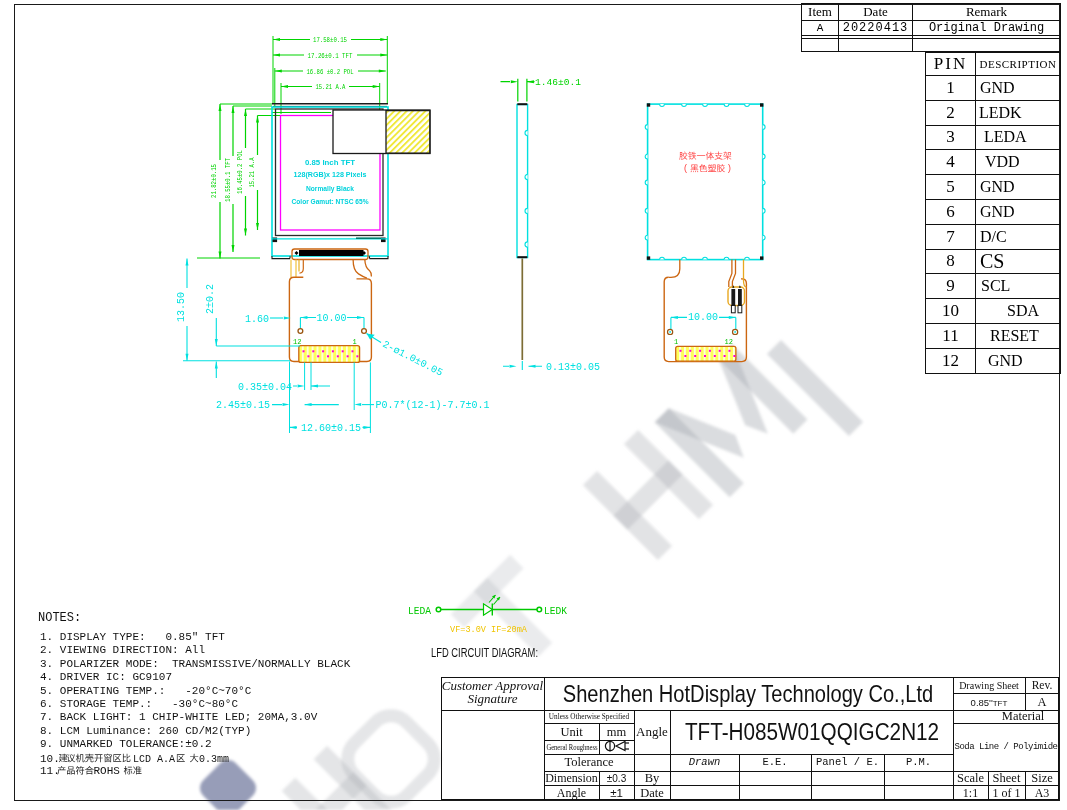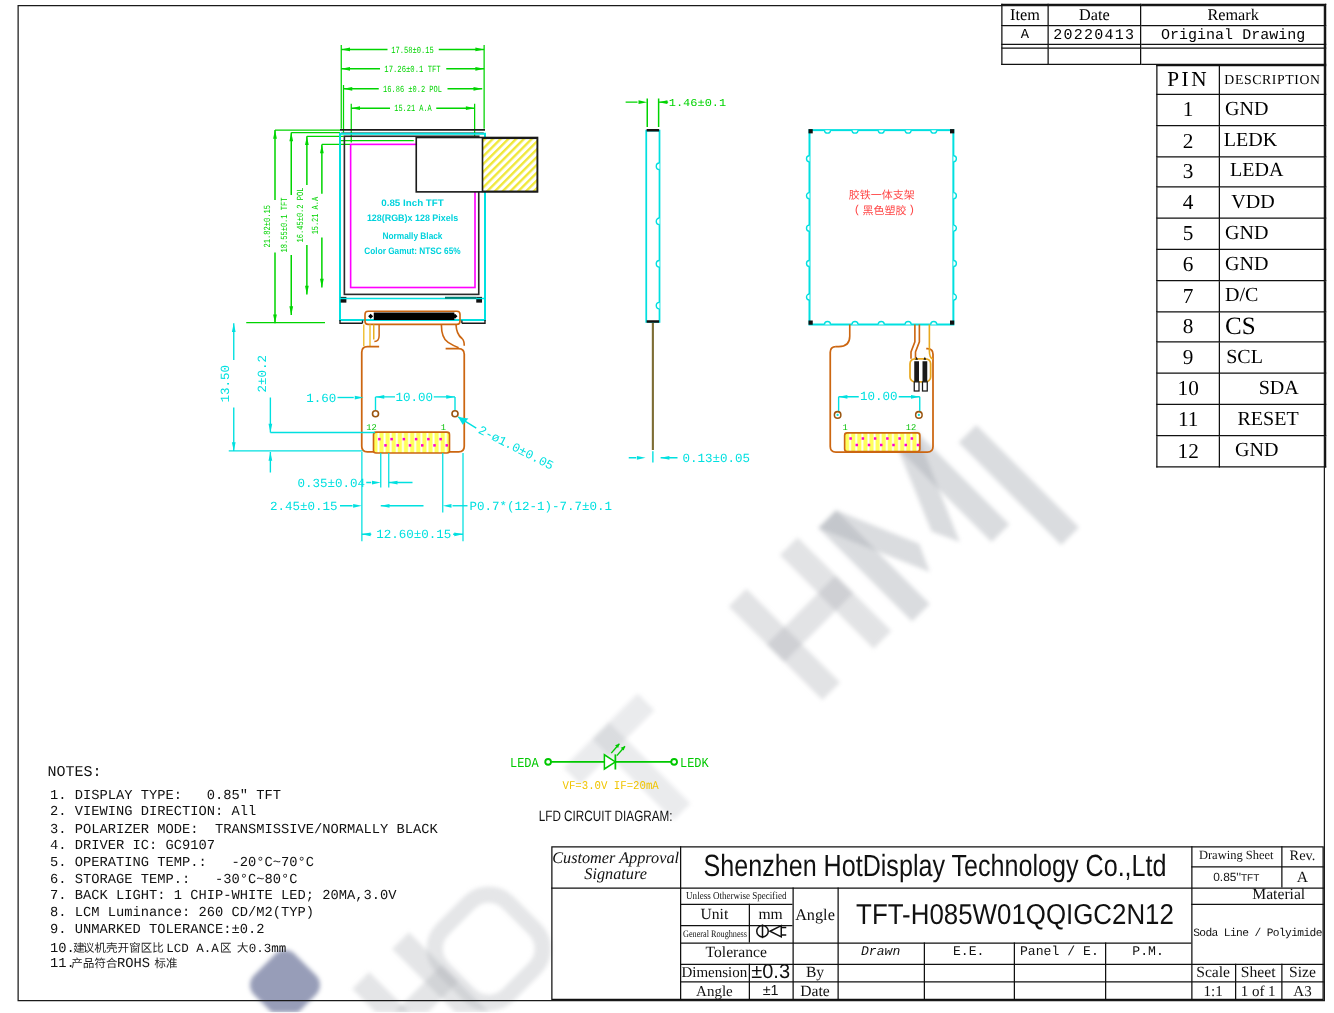--- a/index.html
+++ b/index.html
@@ -211,21 +211,21 @@
 <div class="tl ser" style="left:211px;top:54.5px;font-size:13px;">Angle</div>
 <div class="tl" style="left:370.5px;top:54.5px;font-size:23px;transform:translate(-50%,-50%) scaleX(0.9);">TFT-H085W01QQIGC2N12</div>
 <div class="tl ser" style="left:582px;top:39px;font-size:12.5px;">Material</div>
 <div class="tl mon" style="left:565px;top:69.5px;font-size:9px;letter-spacing:-0.5px;">Soda Line / Polyimide</div>
 <div class="tl ser" style="left:148px;top:85px;font-size:12.5px;">Tolerance</div>
 <div class="tl mon" style="left:263.5px;top:85px;font-size:10.5px;font-style:italic;">Drawn</div>
 <div class="tl mon" style="left:334px;top:85px;font-size:10.5px;">E.E.</div>
 <div class="tl mon" style="left:406.5px;top:85px;font-size:10.5px;">Panel / E.</div>
 <div class="tl mon" style="left:477.5px;top:85px;font-size:10.5px;">P.M.</div>
 <div class="tl ser" style="left:130.5px;top:100.5px;font-size:12px;">Dimension</div>
-<div class="tl" style="left:175.5px;top:100.5px;font-size:16px;">±0.3</div>
+<div class="tl" style="left:175.5px;top:100.5px;font-size:10px;">±0.3</div>
 <div class="tl ser" style="left:211px;top:100.5px;font-size:12.5px;">By</div>
 <div class="tl ser" style="left:130.5px;top:115.5px;font-size:12px;">Angle</div>
 <div class="tl" style="left:175.5px;top:115.5px;font-size:11.5px;">±1</div>
 <div class="tl ser" style="left:211px;top:115.5px;font-size:12.5px;">Date</div>
 <div class="tl ser" style="left:529.5px;top:100.5px;font-size:12.5px;">Scale</div>
 <div class="tl ser" style="left:565.5px;top:100.5px;font-size:12.5px;text-align:right;">Sheet</div>
 <div class="tl ser" style="left:601px;top:100.5px;font-size:12.5px;">Size</div>
 <div class="tl ser" style="left:529.5px;top:115.5px;font-size:12px;">1:1</div>
 <div class="tl ser" style="left:565.5px;top:115.5px;font-size:12px;">1 of 1</div>
 <div class="tl ser" style="left:601px;top:115.5px;font-size:12px;">A3</div>

